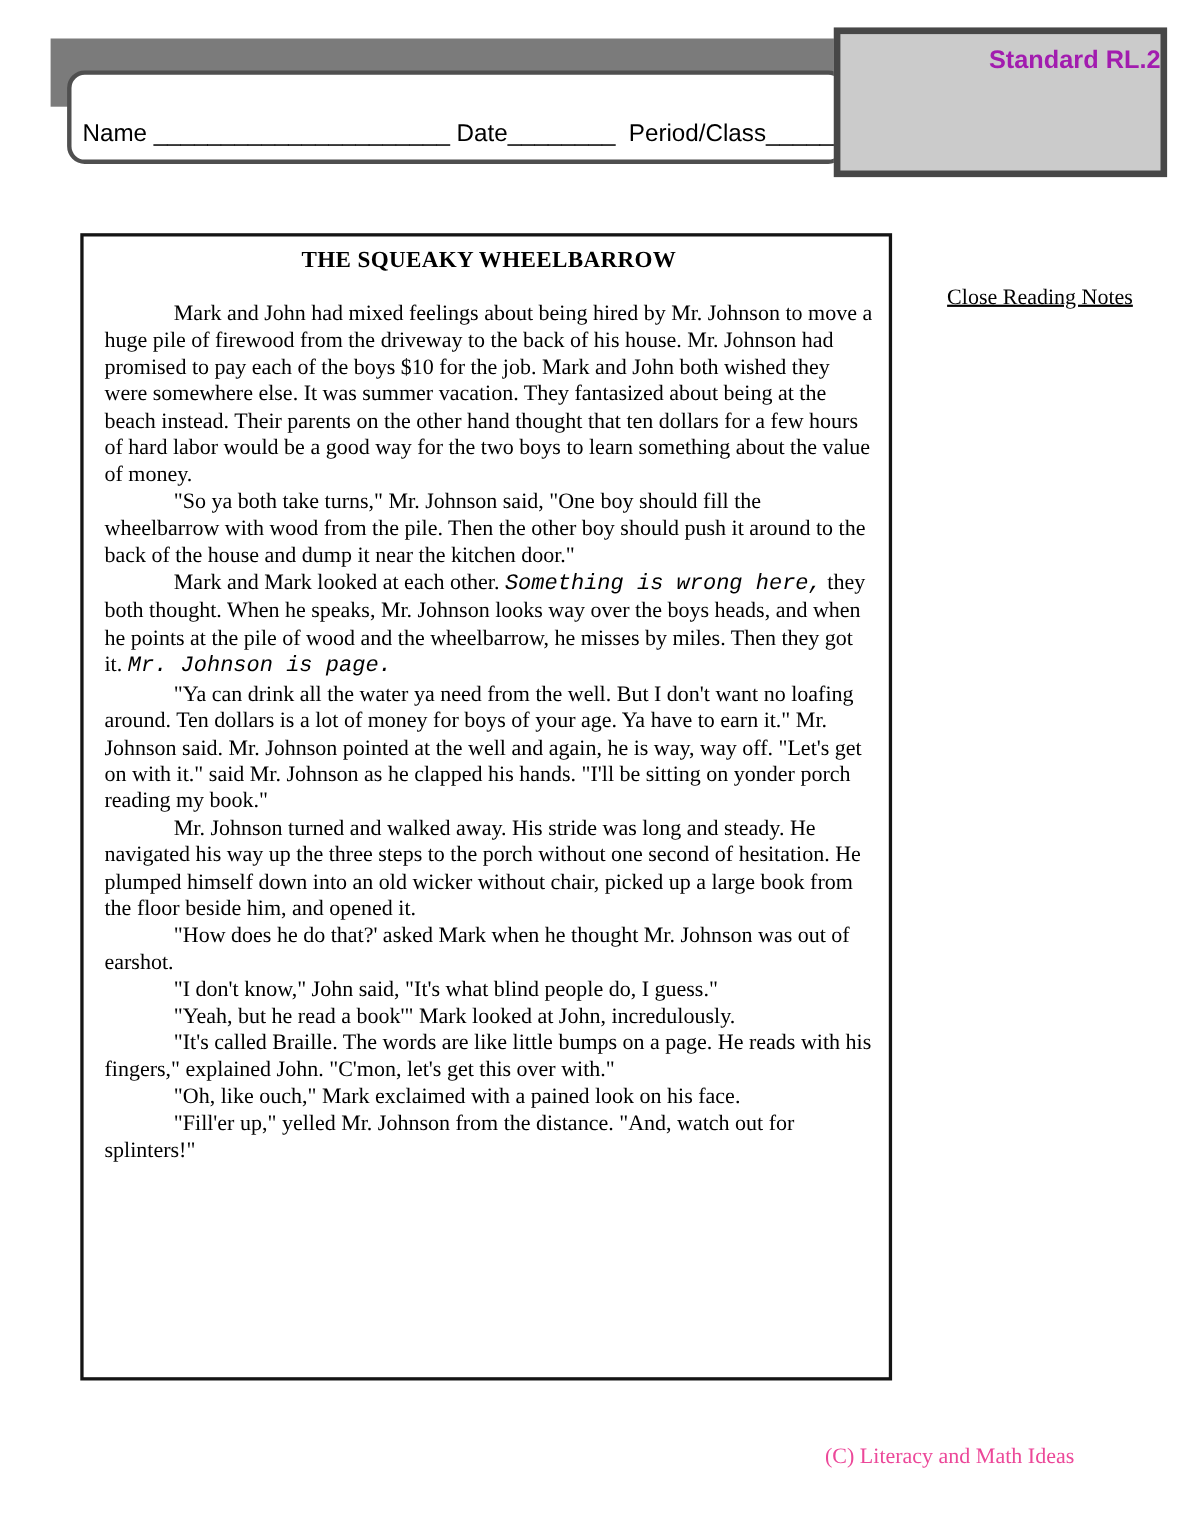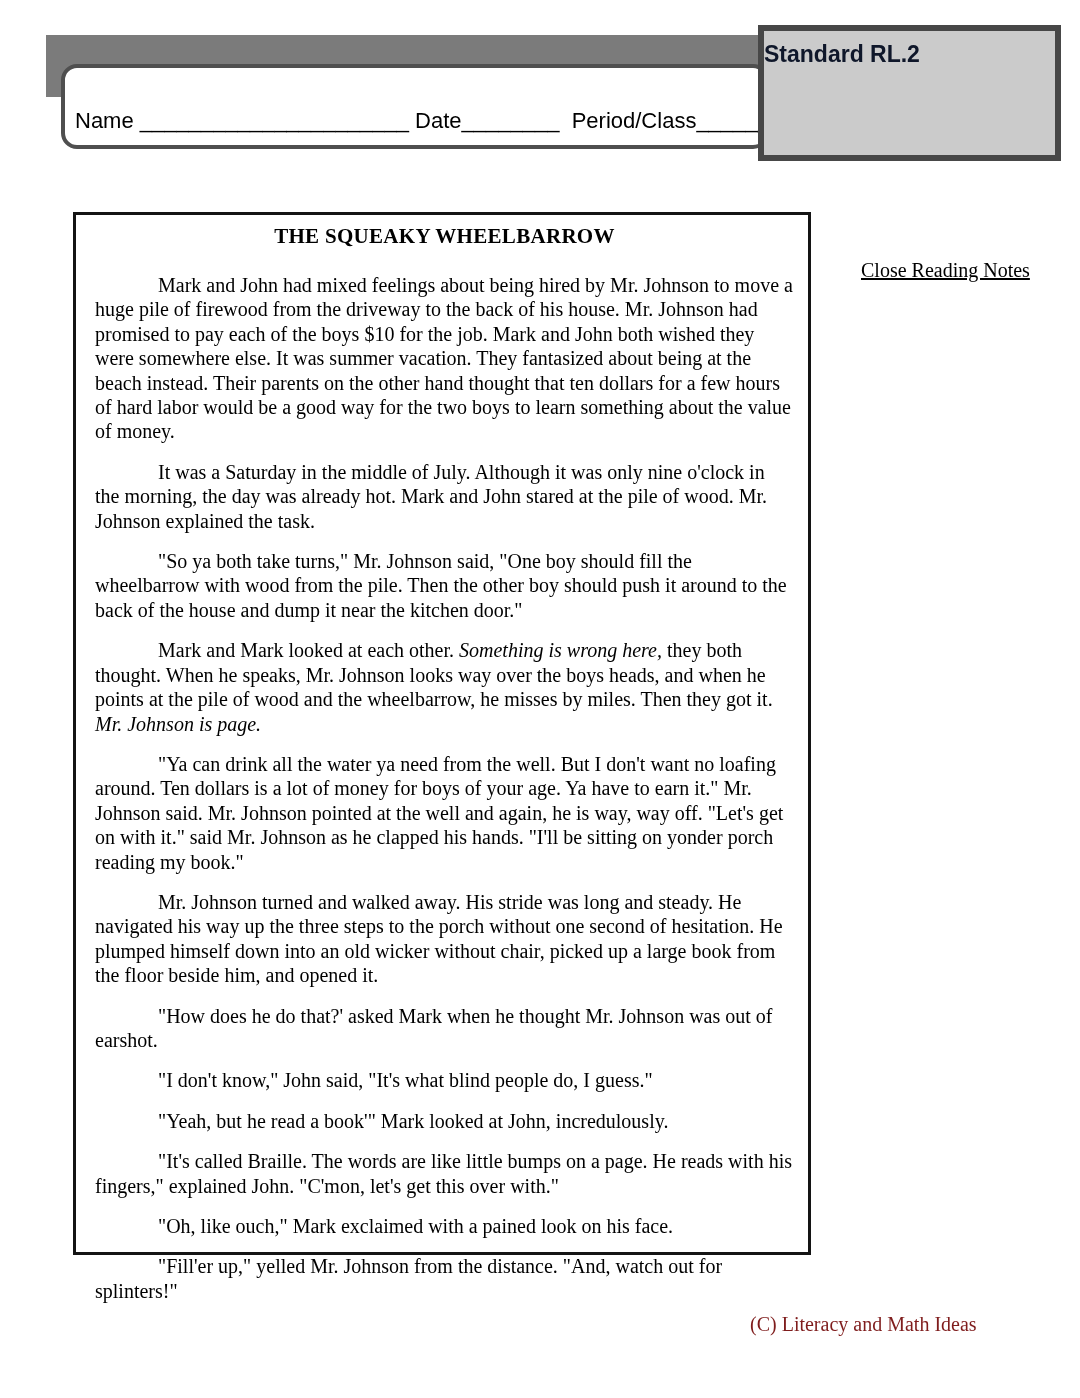--- a/index.html
+++ b/index.html
@@ -37,27 +37,27 @@
     white-space:pre;
     color:#000000;
   }
   .standard-box {
     position:absolute;
     left:758px; top:25px;
     width:303px; height:136px;
     background:#cbcbcb;
     border:6px solid #474747;
     z-index:3;
-    text-align:left;
+    text-align:right;
     padding-top:9px;
     font-family:"Liberation Sans", sans-serif;
     font-weight:bold;
     font-size:23px;
     line-height:28px;
-    color:#0f172a;
+    color:#a21caf;
   }
   .close-notes {
     position:absolute;
     left:861px; top:243px;
     font-size:20px;
     text-decoration:underline;
     color:#000000;
     margin-top:16px;
   }
   .story-box {
@@ -74,27 +74,27 @@
     font-size:21px;
     line-height:25px;
     margin-bottom:24px;
     letter-spacing:0.3px;
   }
   .story-body p {
     font-size:20px;
     line-height:24.4px;
     margin:0;
   }
-  .story-body p.indent { text-indent:63px;margin-top:16px; }
-  .ital { font-style:italic; }
+  .story-body p.indent { text-indent:63px; }
+  .ital { font-style:italic;font-family:Liberation Mono, monospace; }
   .footer {
     position:absolute;
     left:750px; top:1313px;
     font-size:20px;
-    color:#7f1d1d;
+    color:#ec4899;
   }
 </style>
 </head>
 <body>
 
 <div class="page">
 
   <div class="header-bar"></div>
 
   <div class="name-box">
@@ -104,21 +104,20 @@
   <div class="standard-box">
     <div>Standard RL.2</div>
   </div>
 
   <div class="close-notes">Close Reading Notes</div>
 
   <div class="story-box">
     <div class="story-title">THE SQUEAKY WHEELBARROW</div>
     <div class="story-body">
         <p class="indent"><span>Mark and John had mixed feelings about being hired by Mr. Johnson to move a huge pile of firewood from the driveway to the back of his house. Mr. Johnson had promised to pay each of the boys $10 for the job. Mark and John both wished they were somewhere else. It was summer vacation. They fantasized about being at the beach instead.  Their parents on the other hand thought that ten dollars for a few hours of hard labor would be a good way for the two boys to learn something about the value of money.</span></p>
-        <p class="indent"><span>It was a Saturday in the middle of July.  Although it was only nine o'clock in the morning, the day was already hot.  Mark and John stared at the pile of wood. Mr. Johnson explained the task.</span></p>
         <p class="indent"><span>"So ya both take turns," Mr. Johnson said, "One boy should fill the wheelbarrow with wood from the pile. Then the other boy should push it around to the back of the house and dump it near the kitchen door."</span></p>
         <p class="indent"><span>Mark and Mark looked at each other. </span><span class="ital">Something is wrong here,</span><span> they both thought. When he speaks, Mr. Johnson looks way over the boys heads, and when he points at the pile of wood and the wheelbarrow, he misses by miles. Then they got it. </span><span class="ital">Mr. Johnson is page.</span></p>
         <p class="indent"><span>"Ya can drink all the water ya need from the well. But I don't want no loafing around. Ten dollars is a lot of money for boys of your age. Ya have to earn it." Mr. Johnson said. Mr. Johnson pointed at the well and again, he is way, way off.  "Let's get on with it." said Mr. Johnson as he clapped his hands. "I'll be sitting on yonder porch reading my book."</span></p>
         <p class="indent"><span>Mr. Johnson turned and walked away. His stride was long and steady. He navigated his way up the three steps to the porch without one second of hesitation. He plumped himself down into an old wicker without chair, picked up a large book from the floor beside him, and opened it.</span></p>
         <p class="indent"><span>"How does he do that?' asked Mark when he thought Mr. Johnson was out of earshot.</span></p>
         <p class="indent"><span>"I don't know," John said, "It's what blind people do, I guess."</span></p>
         <p class="indent"><span>"Yeah, but he read a book'" Mark looked at John, incredulously.</span></p>
         <p class="indent"><span>"It's called Braille. The words are like little bumps on a page. He reads with his fingers," explained John. "C'mon, let's get this over with."</span></p>
         <p class="indent"><span>"Oh, like ouch," Mark exclaimed with a pained look on his face.</span></p>
         <p class="indent"><span>"Fill'er up," yelled Mr. Johnson from the distance.  "And, watch out for splinters!"</span></p>

